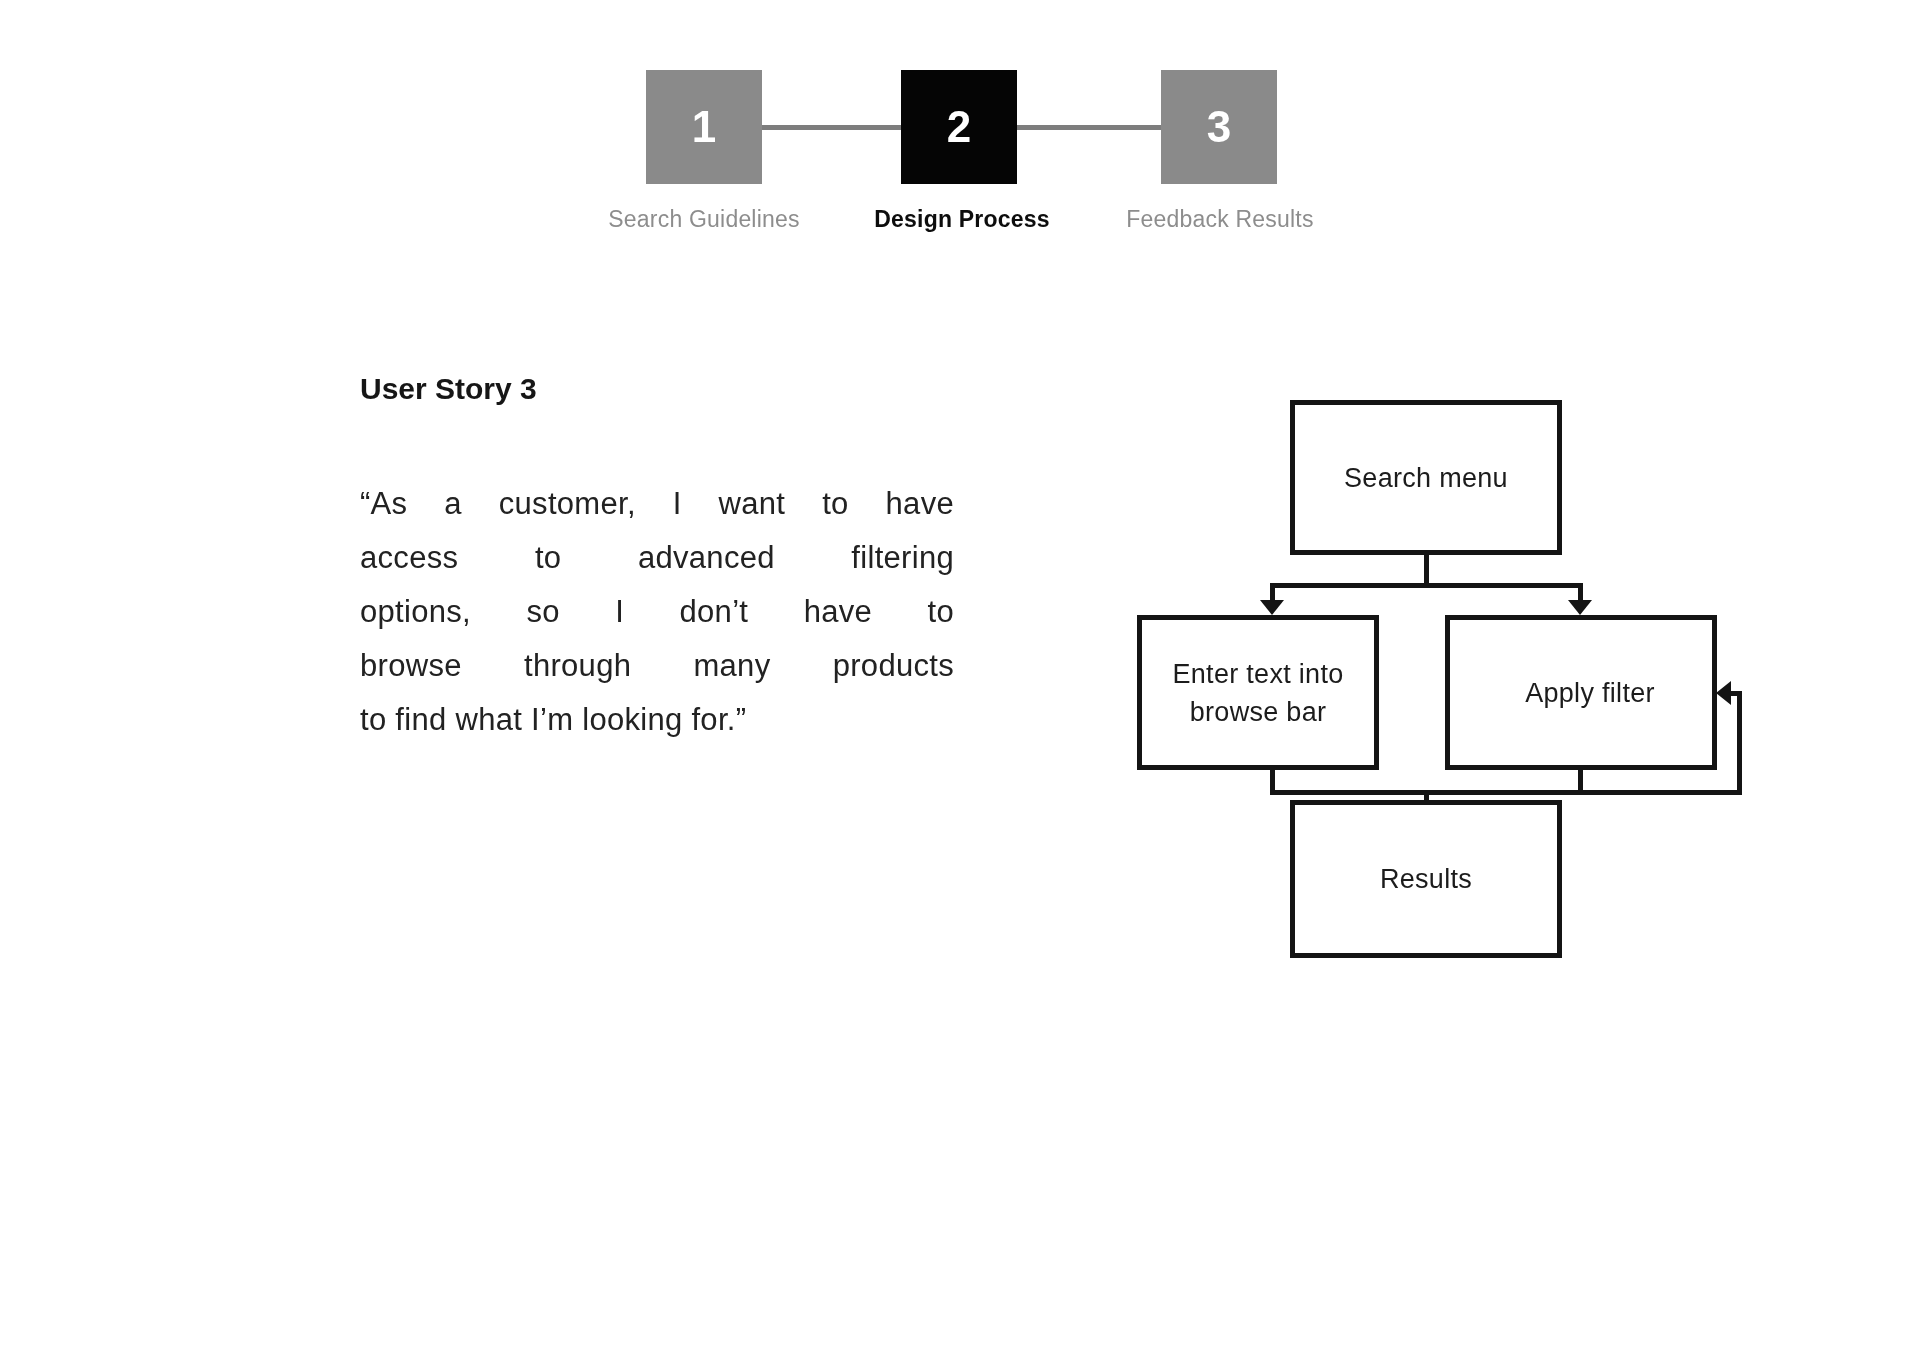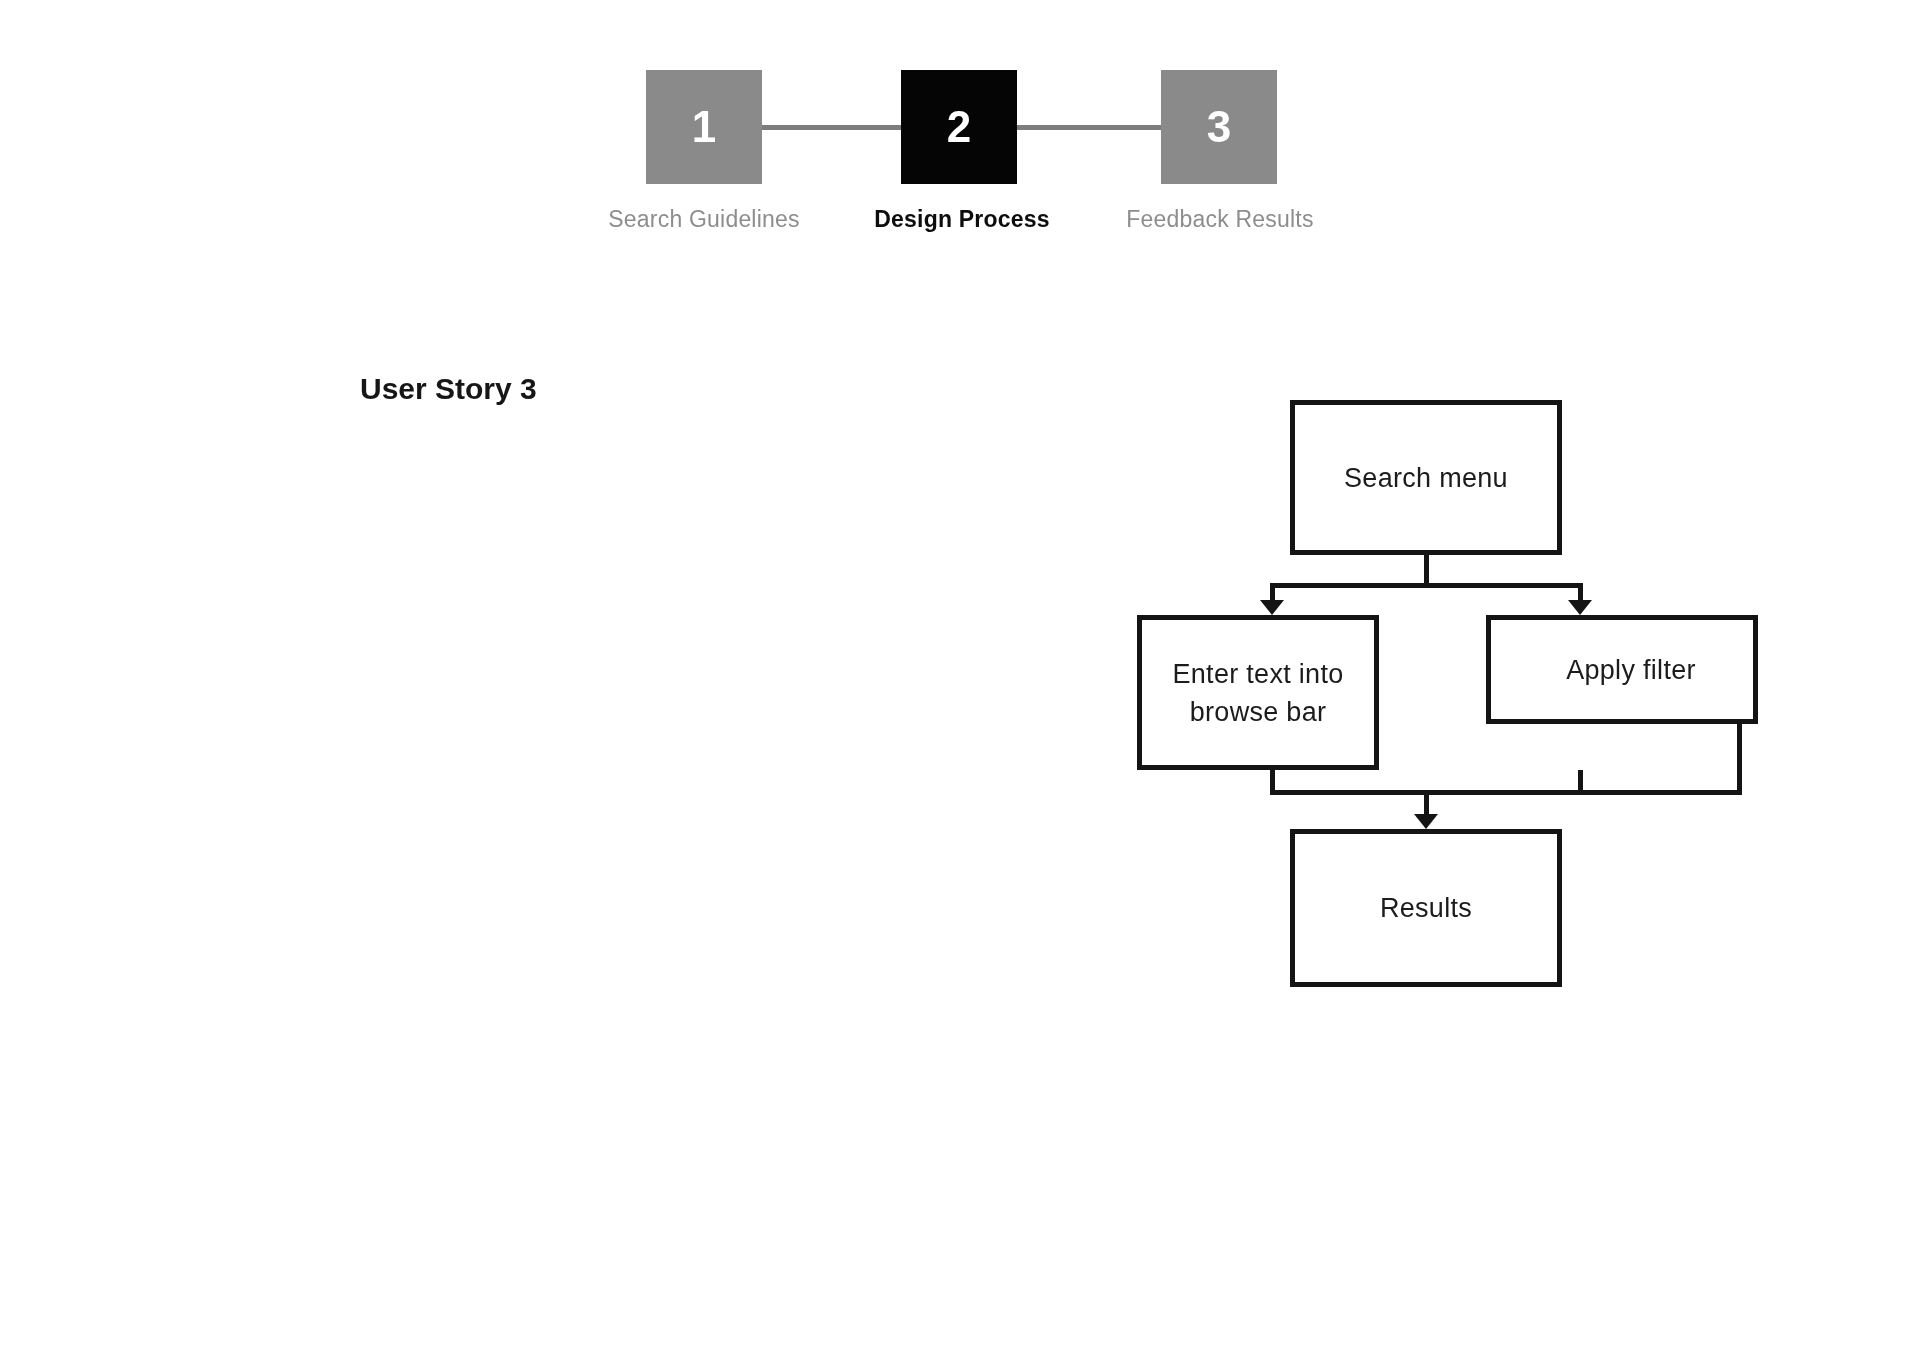--- a/index.html
+++ b/index.html
@@ -96,22 +96,22 @@
     align-items: center;
     justify-content: center;
     text-align: right;
     font-size: 27px;
     color: #1c1c1c;
     letter-spacing: 0.3px;
     line-height: 38px;
   }
   .fc-search  { left: 1290px; top: 400px; width: 272px; height: 155px; }
   .fc-enter   { left: 1137px; top: 615px; width: 242px; height: 155px; }
-  .fc-apply   { left: 1486px; top: 615px; width: 272px; height: 109px; padding-left: 18px; }
-  .fc-results { left: 1290px; top: 829px; width: 272px; height: 158px; }
+  .fc-apply   { left: 1445px; top: 615px; width: 272px; height: 155px; padding-left: 18px; }
+  .fc-results { left: 1290px; top: 800px; width: 272px; height: 158px; }
 
   .fc-line {
     position: absolute;
     background: #141414;
   }
   
   .ln-search-stub   { left: 1424px; top: 555px; width: 5px;   height: 30px; }
   .ln-split         { left: 1270px; top: 583px; width: 313px; height: 5px;  }
   .ln-drop-left     { left: 1270px; top: 583px; width: 5px;   height: 19px; }
   .ln-drop-right    { left: 1578px; top: 583px; width: 5px;   height: 19px; }
@@ -159,20 +159,27 @@
   <div class="step-box step-3 inactive">
     <span class="step-num">3</span>
   </div>
 
   <div class="step-label step-label-1 inactive">Search Guidelines</div>
   <div class="step-label step-label-2 active">Design Process</div>
   <div class="step-label step-label-3 inactive">Feedback Results</div>
 
   <h1 class="story-title">User Story 3</h1>
 
+  <div class="quote">
+    <div class="quote-line justified">“As a customer, I want to have</div>
+    <div class="quote-line justified">access to advanced filtering</div>
+    <div class="quote-line justified">options, so I don’t have to</div>
+    <div class="quote-line justified">browse through many products</div>
+    <div class="quote-line">to find what I’m looking for.”</div>
+  </div>
 
   <div class="fc-line ln-search-stub"></div>
   <div class="fc-line ln-split"></div>
   <div class="fc-line ln-drop-left"></div>
   <div class="fc-line ln-drop-right"></div>
   <div class="arrow-down ar-enter"></div>
   <div class="arrow-down ar-apply"></div>
   <div class="fc-line ln-enter-stub"></div>
   <div class="fc-line ln-apply-stub"></div>
   <div class="fc-line ln-merge"></div>

